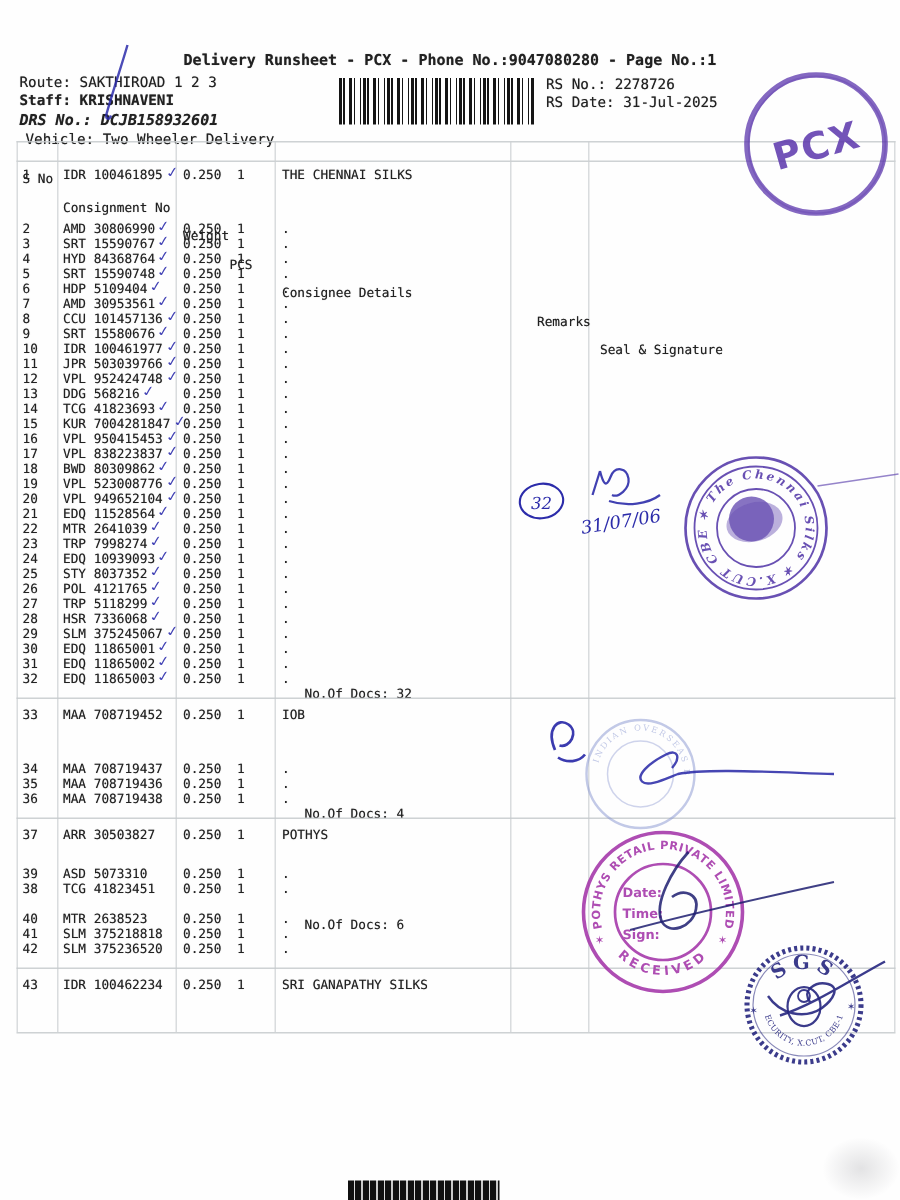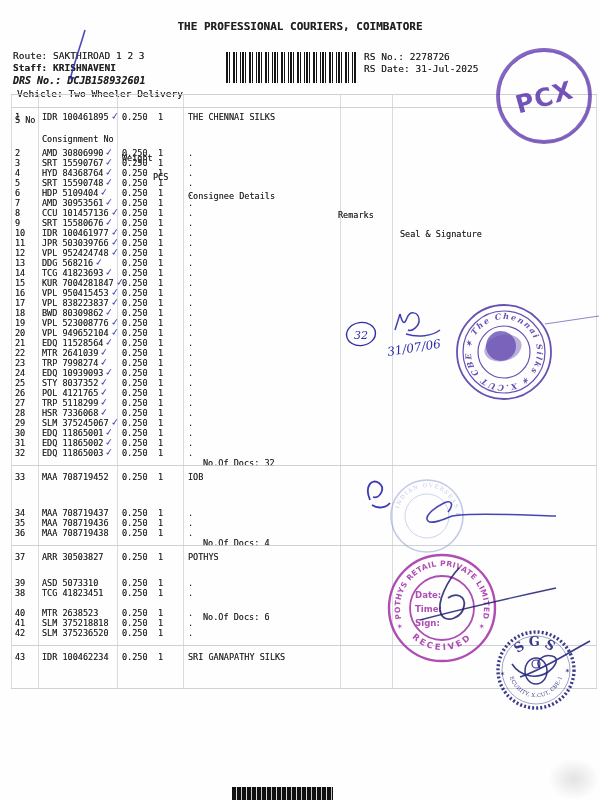--- a/index.html
+++ b/index.html
@@ -25,21 +25,21 @@
     background:repeating-linear-gradient(90deg,#101010 0 4px,#d9d9d9 4px 5px,#101010 5px 9px,#c9c9c9 9px 10px);}
   .smudge{left:548px;top:758px;width:52px;height:42px;border-radius:50%;
     background:radial-gradient(ellipse at center,rgba(60,60,70,.14),rgba(60,60,70,0) 70%);}
   svg{overflow:visible;}
 </style>
 </head>
 <body>
 
 <div class="page">
 
-  <div class="abs ink doc-title">THE PROFESSIONAL COURIERS, COIMBATORE</div>
+  <div class="abs ink doc-subtitle">Delivery Runsheet - PCX - Phone No.:9047080280 - Page No.:1</div>
 
   <div class="abs ink info" style="left:13px;top:50px;"><span>Route:</span> <span>SAKTHIROAD 1 2 3</span></div>
   <div class="abs ink info b" style="left:13px;top:62px;"><span>Staff:</span> <span>KRISHNAVENI</span></div>
   <div class="abs ink b" style="left:13px;top:75px;font-size:10px;font-style:italic;"><span>DRS No.:</span> <span>DCJB158932601</span></div>
   <div class="abs ink info" style="left:17px;top:88px;"><span>Vehicle:</span> <span>Two Wheeler Delivery</span></div>
 
   <div class="abs ink info" style="left:364px;top:51px;"><span>RS No.:</span> <span>2278726</span></div>
   <div class="abs ink info" style="left:364px;top:63px;"><span>RS Date:</span> <span>31-Jul-2025</span></div>
 
   <div class="abs barcode"></div>
@@ -54,21 +54,21 @@
   <div class="vline" style="left:340px;"></div>
   <div class="vline" style="left:392px;"></div>
   <div class="vline" style="left:596px;"></div>
 
   <div class="abs th ink" style="top:96px;left:0;width:600px;height:11px;">
     <span style="left:15px;">S No</span>
     <span style="left:42px;">Consignment No</span>
     <span style="left:122px;">Weight</span>
     <span style="left:153px;">PCS</span>
     <span style="left:188px;">Consignee Details</span>
-    <span style="left:338px;">Remarks</span>
+    <span style="left:358px;">Remarks</span>
     <span style="left:400px;">Seal &amp; Signature</span>
   </div>
 
   <div class="abs" id="rows-layer" style="left:0;top:0;width:600px;height:800px;">
       <div class="t-row" style="top: 112px;">
         <span class="c-sno">1</span>
         <span class="c-con">IDR 100461895</span>
         <span class="tick" style="left: 111.56px;">✓</span>
         <span class="c-wt">0.250</span>
         <span class="c-pcs">1</span>

